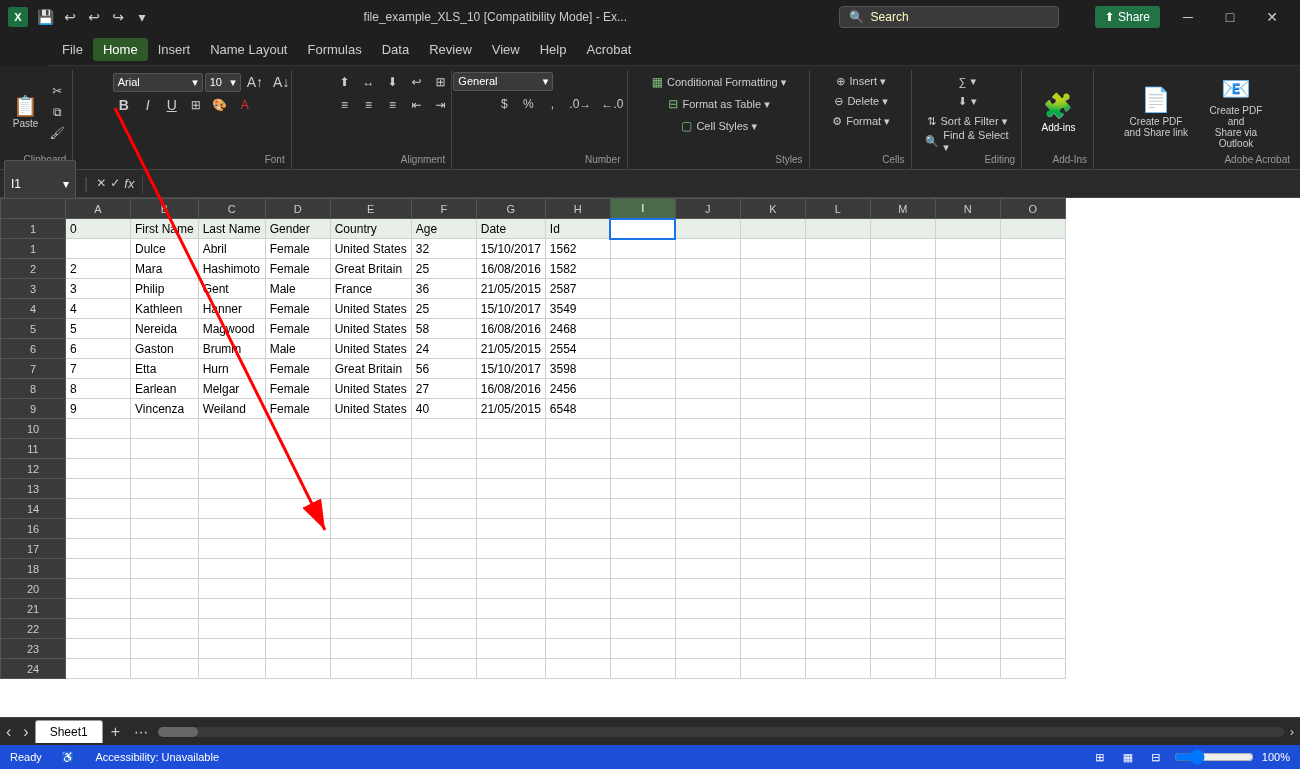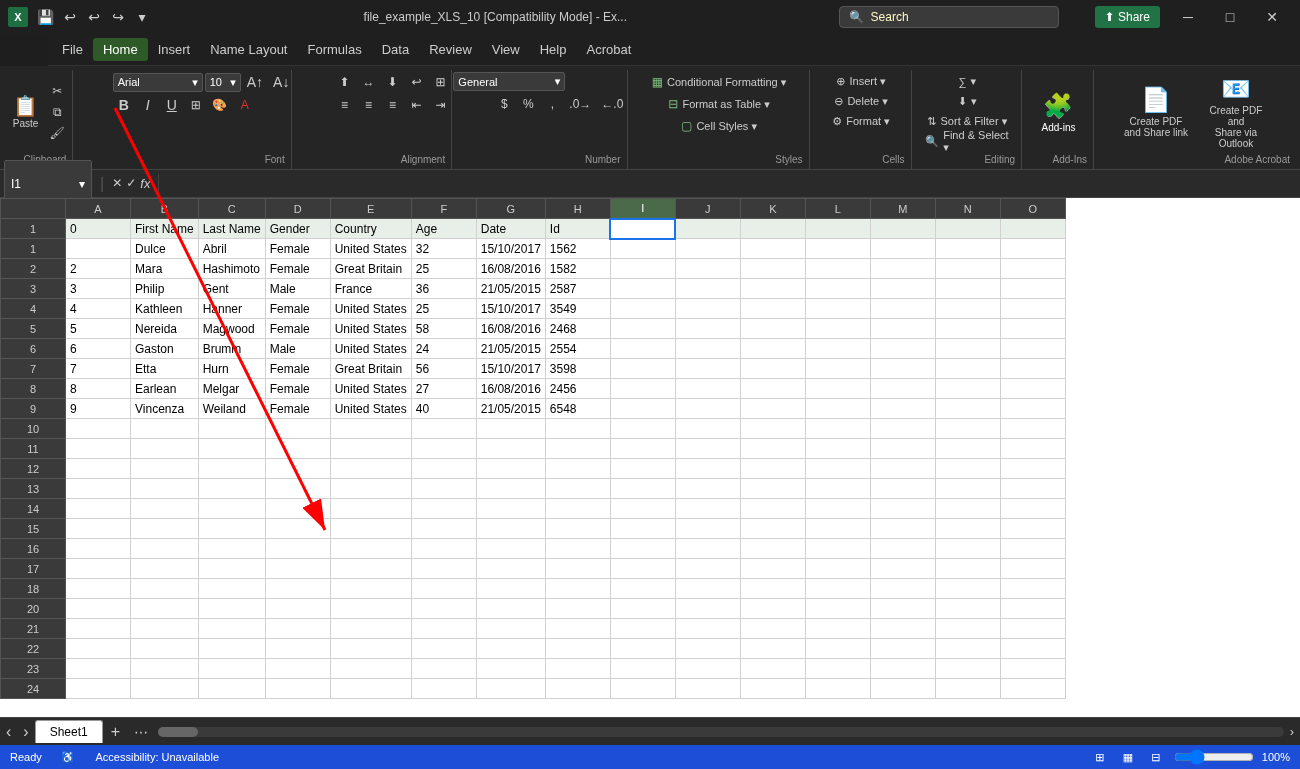--- a/index.html
+++ b/index.html
@@ -156,42 +156,42 @@
     }
 
     
     .num-format-box {
       background: #3a3a3a;
       border: 1px solid #555;
       border-radius: 2px;
       padding: 2px 4px;
       color: #fff;
       font-size: 11px;
-      width: 112px;
-      display: flex; align-items: center; justify-content: space-between;
+      width: 100px;
+      display: flex; align-items: flex-start; justify-content: space-between;
     }
 
     
     .formula-bar {
       background: #2a2a2a;
       height: 28px;
       display: flex;
       align-items: center;
       border-bottom: 1px solid #444;
       padding: 0 4px;
       gap: 4px;
     }
     .name-box {
       background: #3a3a3a;
       border: 1px solid #555;
       border-radius: 2px;
       padding: 16px 6px;
       color: #fff;
       font-size: 12px;
-      width: 88px;
+      width: 72px;
       display: flex; align-items: center; justify-content: space-between;
     }
     .formula-icons { display: flex; gap: 4px; color: #ccc; }
     .formula-input {
       flex: 1;
       background: #2a2a2a;
       border: none;
       color: #fff;
       font-size: 12px;
       outline: none;
@@ -910,38 +910,20 @@
               <td class=""></td>
               <td class=""></td>
               <td class=""></td>
               <td class=""></td>
               <td class=""></td>
               <td class=""></td>
               <td class=""></td>
               <td class=""></td>
             </tr>
             <tr>
-              <th class="row-header">15</th>
-              <td class=""></td>
-              <td class=""></td>
-              <td class=""></td>
-              <td class=""></td>
-              <td class=""></td>
-              <td class=""></td>
-              <td class=""></td>
-              <td class=""></td>
-              <td class=""></td>
-              <td class=""></td>
-              <td class=""></td>
-              <td class=""></td>
-              <td class=""></td>
-              <td class=""></td>
-              <td class=""></td>
-            </tr>
-            <tr>
               <th class="row-header">16</th>
               <td class=""></td>
               <td class=""></td>
               <td class=""></td>
               <td class=""></td>
               <td class=""></td>
               <td class=""></td>
               <td class=""></td>
               <td class=""></td>
               <td class=""></td>

